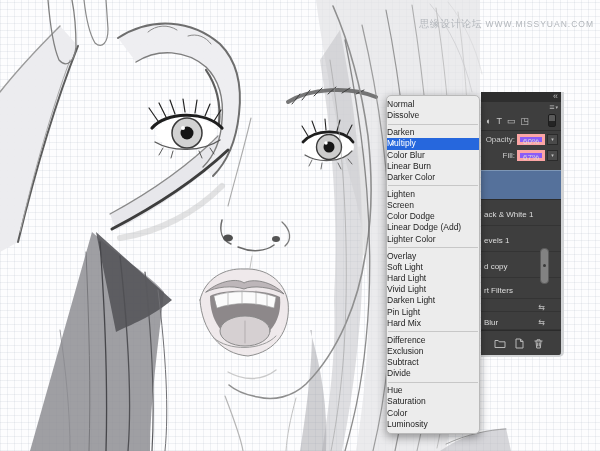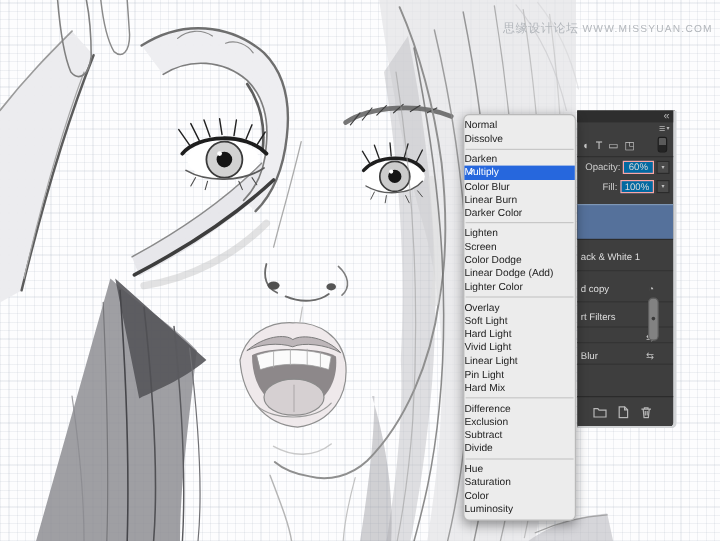--- a/index.html
+++ b/index.html
@@ -27,21 +27,21 @@
   }
   .p-header{height:10px;background:#2e2e2e;text-align:right;padding:0 3px;line-height:9px;color:#b8b8b8;font-size:9px;}
   .p-burger-row{height:9px;display:flex;justify-content:flex-end;align-items:center;padding:0 3px;gap:1px;}
   .burger{color:#b8b8b8;font-size:9px;line-height:8px;}
   .burger-arrow{color:#b8b8b8;font-size:5px;line-height:8px;}
   .p-filter-row{height:20px;display:flex;align-items:center;gap:5px;padding:0 5px;border-bottom:1px solid #303030;}
   .ficon{color:#c7c7c7;font-size:9px;line-height:10px;}
   .f-toggle{margin-left:auto;width:8px;height:13px;background:linear-gradient(#5a5a5a 0 50%,#242424 50% 100%);border:1px solid #1d1d1d;border-radius:2px;}
   .p-row{height:16px;display:flex;align-items:center;justify-content:flex-end;gap:2px;padding:0 3px;}
   .p-label{color:#cdcdcd;}
-  .p-value{background:#0369a1;border:1px solid #fca5a5;color:#dadada;padding:0 3px;min-width:26px;height:11px;line-height:10px;text-align:center;}
+  .p-value{background:#8b5cf6;border:3px solid #fca5a5;color:#dadada;padding:0 3px;min-width:26px;height:11px;line-height:10px;text-align:left;}
   .p-arrow{width:11px;height:11px;background:#4a4a4a;border:1px solid #2b2b2b;color:#c2c2c2;font-size:5px;display:flex;align-items:center;justify-content:center;}
   .layer-list{position:absolute;left:0;top:78px;width:100%;height:162px;overflow:hidden;}
   .layer-row{display:flex;align-items:center;border-bottom:1px solid #343434;padding:4px 14px 0 3px;position:relative;}
   .layer-row .lname{color:#dedede;font-size:8px;white-space:nowrap;}
   .layer-row .ricon{position:absolute;right:16px;color:#c0c0c0;font-size:8px;}
   .k-selected{height:30px;background:#55719b;border-top:1px solid #7e97b6;border-bottom:1px solid #2c2c2c;}
   .k-layer{height:26px;}
   .k-header{height:21px;}
   .k-sub{height:13px;}
   .k-sub2{height:18px;}
@@ -186,30 +186,33 @@
         <span class="f-toggle"></span>
       </div>
     <span class="f-toggle-holder"></span>
     <div class="p-row">
       <span class="p-label">Opacity:</span>
       <span class="p-value">60%</span>
       <span class="p-arrow">▾</span>
     </div>
     <div class="p-row">
       <span class="p-label">Fill:</span>
-      <span class="p-value">100%</span>
+      <span class="p-value">67%</span>
       <span class="p-arrow">▾</span>
     </div>
     <div class="layer-list">
 
     <div class="layer-row k-selected">
           <span class="lname"></span>
         </div>
         <div class="layer-row k-layer">
           <span class="lname">ack &amp; White 1</span>
+        </div>
+        <div class="layer-row k-layer">
+          <span class="lname">evels 1</span>
         </div>
         <div class="layer-row k-layer">
           <span class="lname">d copy</span>
           <span class="ricon">◔</span>
         </div>
         <div class="layer-row k-header">
           <span class="lname">rt Filters</span>
         </div>
         <div class="layer-row k-sub">
           <span class="lname"></span>
@@ -259,21 +262,21 @@
       <div class="menu-item"><span class="check"></span><span>Lighten</span></div>
       <div class="menu-item"><span class="check"></span><span>Screen</span></div>
       <div class="menu-item"><span class="check"></span><span>Color Dodge</span></div>
       <div class="menu-item"><span class="check"></span><span>Linear Dodge (Add)</span></div>
       <div class="menu-item"><span class="check"></span><span>Lighter Color</span></div>
       <div class="menu-sep"></div>
       <div class="menu-item"><span class="check"></span><span>Overlay</span></div>
       <div class="menu-item"><span class="check"></span><span>Soft Light</span></div>
       <div class="menu-item"><span class="check"></span><span>Hard Light</span></div>
       <div class="menu-item"><span class="check"></span><span>Vivid Light</span></div>
-      <div class="menu-item"><span class="check"></span><span>Linear Light</span></div>
+      <div class="menu-item"><span class="check"></span><span>Darken Light</span></div>
       <div class="menu-item"><span class="check"></span><span>Pin Light</span></div>
       <div class="menu-item"><span class="check"></span><span>Hard Mix</span></div>
       <div class="menu-sep"></div>
       <div class="menu-item"><span class="check"></span><span>Difference</span></div>
       <div class="menu-item"><span class="check"></span><span>Exclusion</span></div>
       <div class="menu-item"><span class="check"></span><span>Subtract</span></div>
       <div class="menu-item"><span class="check"></span><span>Divide</span></div>
       <div class="menu-sep"></div>
       <div class="menu-item"><span class="check"></span><span>Hue</span></div>
       <div class="menu-item"><span class="check"></span><span>Saturation</span></div>

